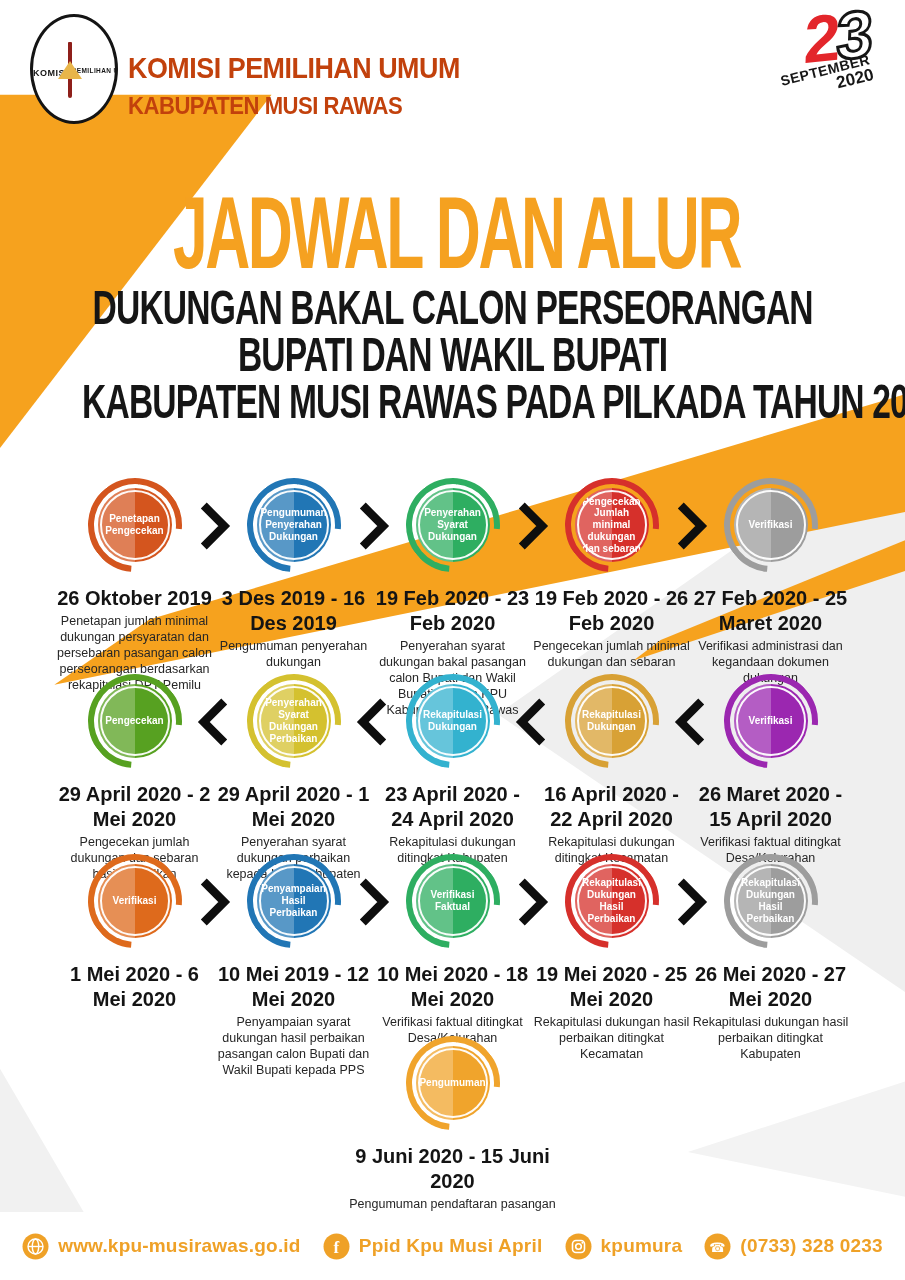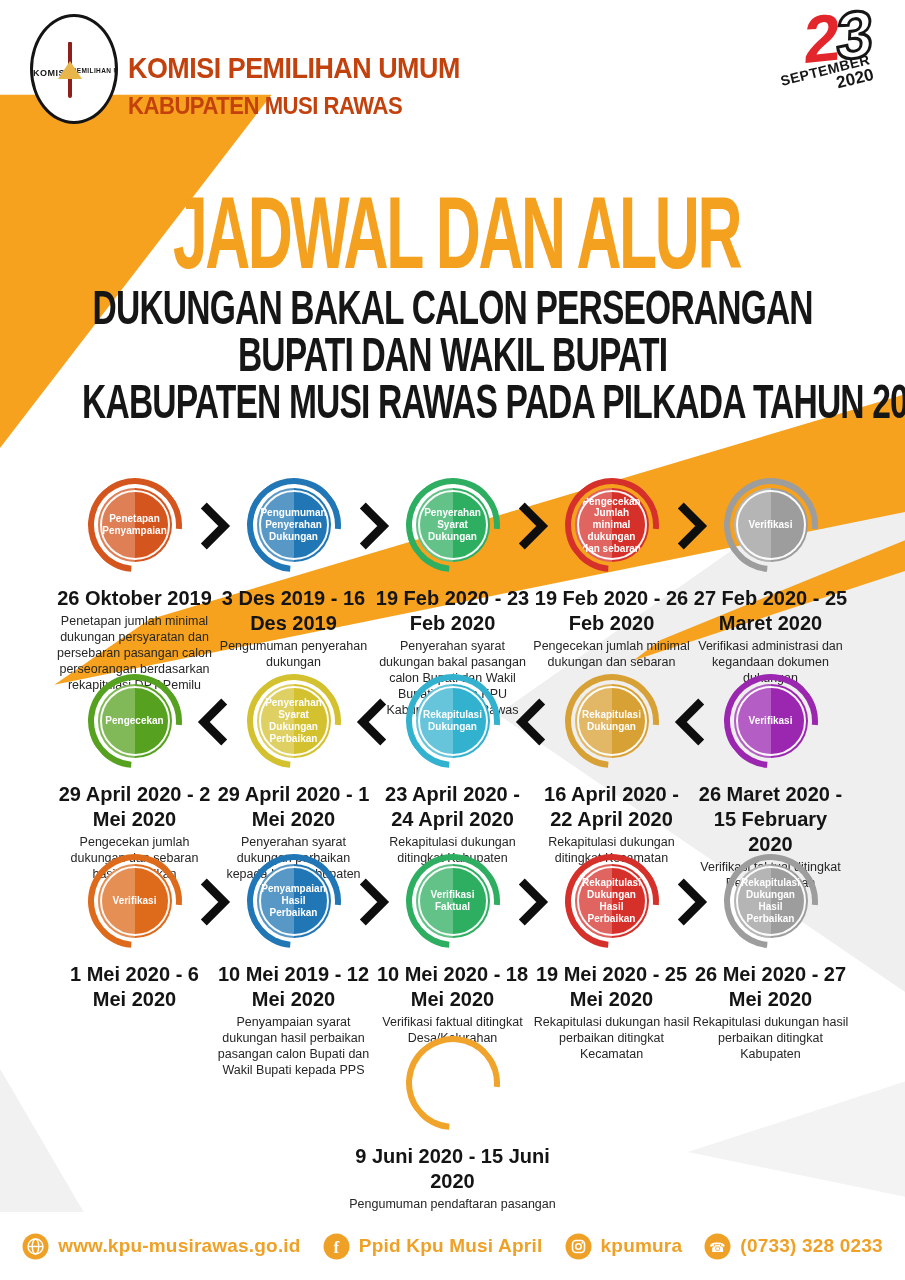--- a/index.html
+++ b/index.html
@@ -105,21 +105,21 @@
     <div class="line"><span>DUKUNGAN BAKAL CALON PERSEORANGAN</span></div>
     <div class="line"><span>BUPATI DAN WAKIL BUPATI</span></div>
     <div class="line"><span>KABUPATEN MUSI RAWAS PADA PILKADA TAHUN 2020</span></div>
   </div>
 
   <div class="trow row1">
     <div class="step" style="--c: #D4551E;">
       <div class="circle">
           <div class="arc"></div>
           <div class="inner">
-            <span class="lbl">Penetapan Penyampaian</span>
+            <span class="lbl">Penetapan Pengecekan</span>
           </div>
         </div>
       <div class="date">26 Oktober 2019</div>
       <div class="desc">Penetapan jumlah minimal dukungan persyaratan dan persebaran pasangan calon perseorangan berdasarkan rekapitulasi DPT Pemilu 2019</div>
     </div>
     <div class="step" style="--c: #2176B5;">
       <div class="circle">
           <div class="arc"></div>
           <div class="inner">
             <span class="lbl">Pengumuman Penyerahan Dukungan</span>
@@ -213,21 +213,21 @@
       <div class="date">16 April 2020 - 22 April 2020</div>
       <div class="desc">Rekapitulasi dukungan ditingkat Kecamatan</div>
     </div>
     <div class="step" style="--c: #9B27B0;">
       <div class="circle">
           <div class="arc"></div>
           <div class="inner">
             <span class="lbl">Verifikasi</span>
           </div>
         </div>
-      <div class="date">26 Maret 2020 - 15 February 2020</div>
+      <div class="date">26 Maret 2020 - 15 April 2020</div>
       <div class="desc">Verifikasi faktual ditingkat Desa/Kelurahan</div>
     </div>
     <svg class="chev c1" viewBox="0 0 40 56">
         <polyline points="31,6 9,28 31,50" fill="none" stroke="#0e0e0e" stroke-width="9"></polyline>
       </svg>
     <svg class="chev c2" viewBox="0 0 40 56">
         <polyline points="31,6 9,28 31,50" fill="none" stroke="#0e0e0e" stroke-width="9"></polyline>
       </svg>
     <svg class="chev c3" viewBox="0 0 40 56">
         <polyline points="31,6 9,28 31,50" fill="none" stroke="#0e0e0e" stroke-width="9"></polyline>
@@ -297,20 +297,23 @@
         <polyline points="9,6 31,28 9,50" fill="none" stroke="#0e0e0e" stroke-width="9"></polyline>
       </svg>
     <svg class="chev c4" viewBox="0 0 40 56">
         <polyline points="9,6 31,28 9,50" fill="none" stroke="#0e0e0e" stroke-width="9"></polyline>
       </svg>
   </div>
 
   <div class="step final" style="--c: #F0A42C;">
     <div class="circle">
         <div class="arc"></div>
+        <div class="inner">
+          <span class="lbl">Pengumuman</span>
+        </div>
       </div>
     <div class="date">9 Juni 2020 - 15 Juni 2020</div>
     <div class="desc">Pengumuman pendaftaran pasangan calon</div>
   </div>
 
   <div class="footer">
     <div class="fitem">
       <svg width="27" height="27" viewBox="0 0 27 27">
           <circle cx="13.5" cy="13.5" r="13" fill="#EFA127"></circle>
           <g stroke="#fff" stroke-width="1.4" fill="none">

